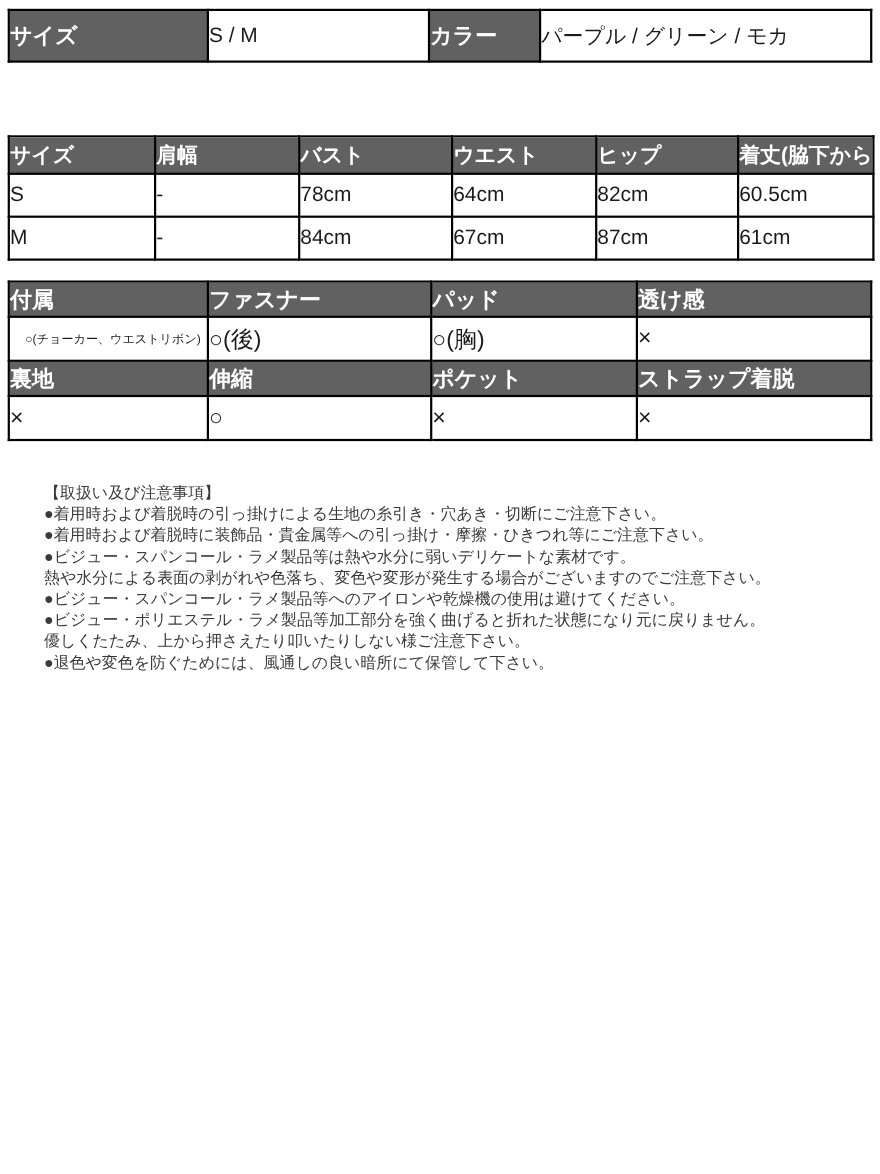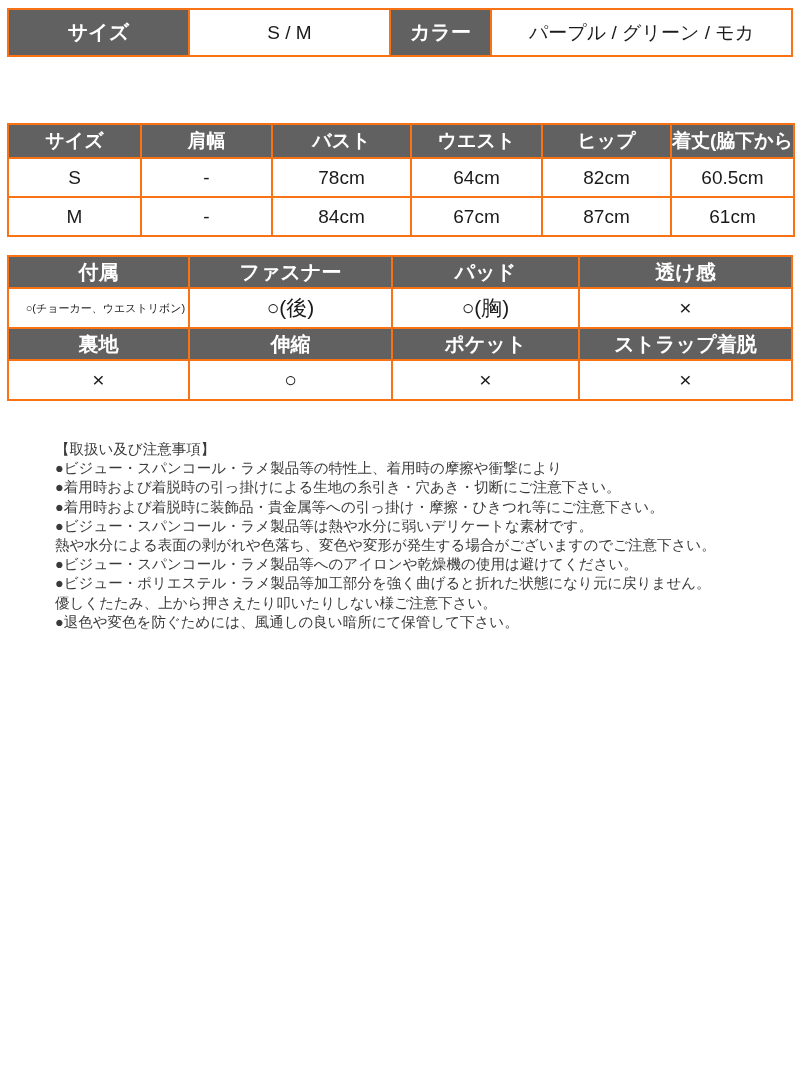--- a/index.html
+++ b/index.html
@@ -7,22 +7,22 @@
   .page {
     position:relative;
     width:800px; height:1067px;
     background:#ffffff;
     font-family:"Liberation Sans","DejaVu Sans",sans-serif;
     color:#1a1a1a;
     overflow:hidden;
   }
   table { border-collapse:collapse; table-layout:fixed; position:absolute; background:#ffffff; }
   td {
-    border:2px solid #f97316;
-    text-align:center; vertical-align:middle;
+    border:2px solid #000000;
+    text-align:left; vertical-align:middle;
     font-size:19px; color:#1a1a1a;
     overflow:hidden; white-space:nowrap;
   }
   td.hd {
     background:#616161; color:#ffffff;
     font-weight:bold; font-size:20px;
   }
   
   .t-spec { left:7px; top:8px; width:786px; }
   .t-spec tr { height:47px; }
@@ -37,21 +37,21 @@
   .t-feat tr.h { height:32px; }
   .t-feat tr.v { height:40px; }
   .t-feat td.sym { font-size:21px; }
   .t-feat td.small { font-size:11px; letter-spacing:0;padding-left:14px; }
   
   .notes {
     position:absolute; left:40px; top:440px; width:740px;
     font-size:14.5px; line-height:19.2px; color:#3a3a3a;
     white-space:nowrap;
   }
-  .notes div { height:19.2px;margin-left:15px; }
+  .notes div { height:19.2px; }
 </style>
 </head>
 <body>
 
 <div class="page">
 
   <table class="t-spec">
     <tbody>
         <tr>
       <td class="hd" style="width:181px">サイズ</td>
@@ -115,21 +115,20 @@
       <td class="sym">×</td>
       <td class="sym">○</td>
       <td class="sym">×</td>
       <td class="sym">×</td>
     </tr>
   </tbody>
     </table>
 
   <div class="notes">
     <div>【取扱い及び注意事項】</div>
-    <div>●ビジュー・スパンコール・ラメ製品等の特性上、着用時の摩擦や衝撃により</div>
     <div>●着用時および着脱時の引っ掛けによる生地の糸引き・穴あき・切断にご注意下さい。</div>
     <div>●着用時および着脱時に装飾品・貴金属等への引っ掛け・摩擦・ひきつれ等にご注意下さい。</div>
     <div>●ビジュー・スパンコール・ラメ製品等は熱や水分に弱いデリケートな素材です。</div>
     <div>熱や水分による表面の剥がれや色落ち、変色や変形が発生する場合がございますのでご注意下さい。</div>
     <div>●ビジュー・スパンコール・ラメ製品等へのアイロンや乾燥機の使用は避けてください。</div>
     <div>●ビジュー・ポリエステル・ラメ製品等加工部分を強く曲げると折れた状態になり元に戻りません。</div>
     <div>優しくたたみ、上から押さえたり叩いたりしない様ご注意下さい。</div>
     <div>●退色や変色を防ぐためには、風通しの良い暗所にて保管して下さい。</div>
   </div>
 

